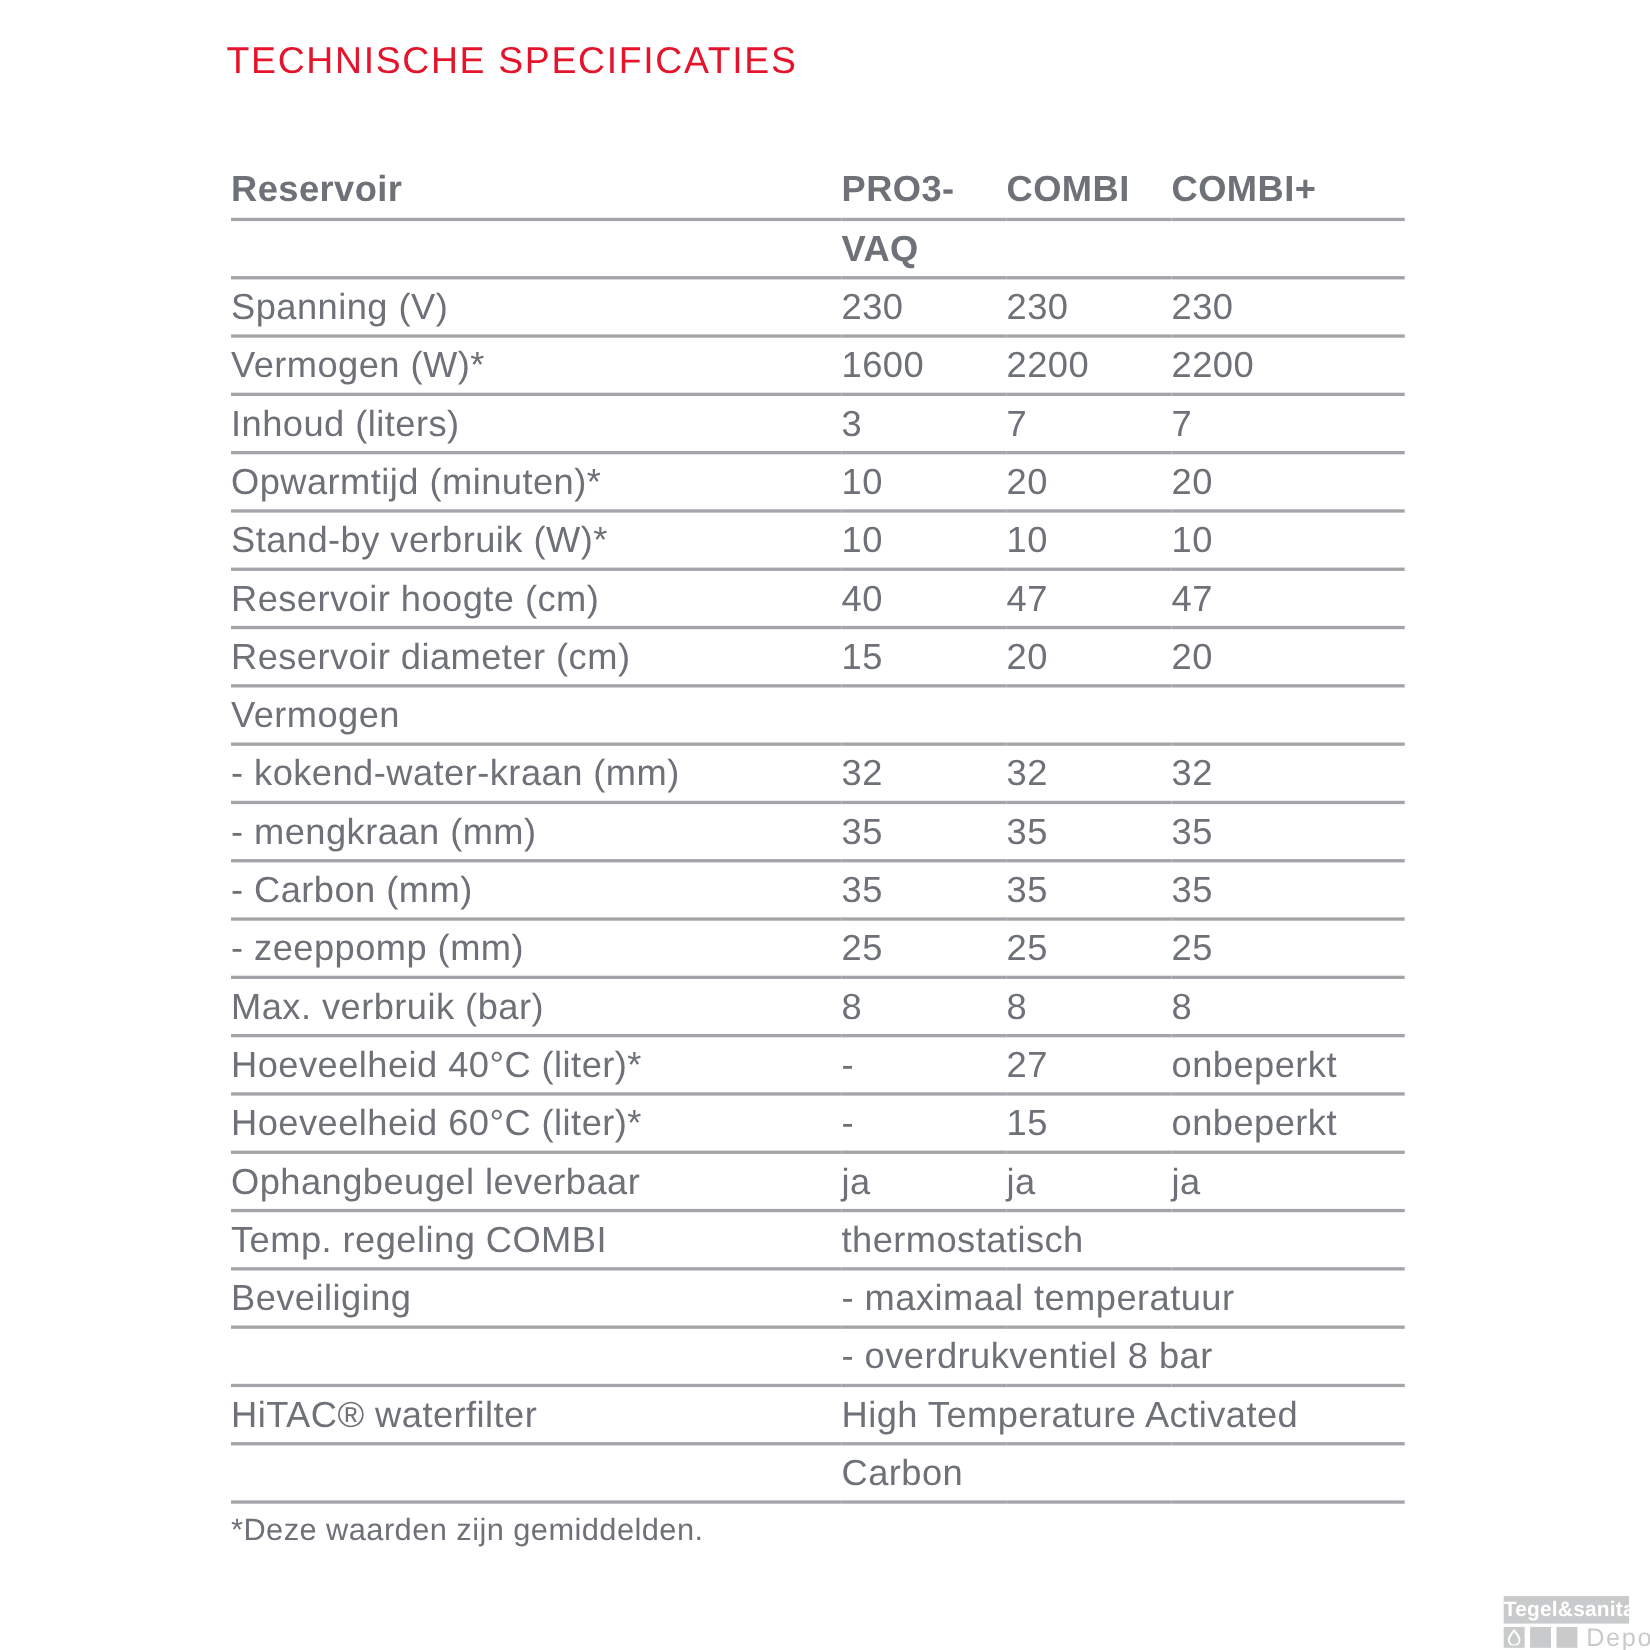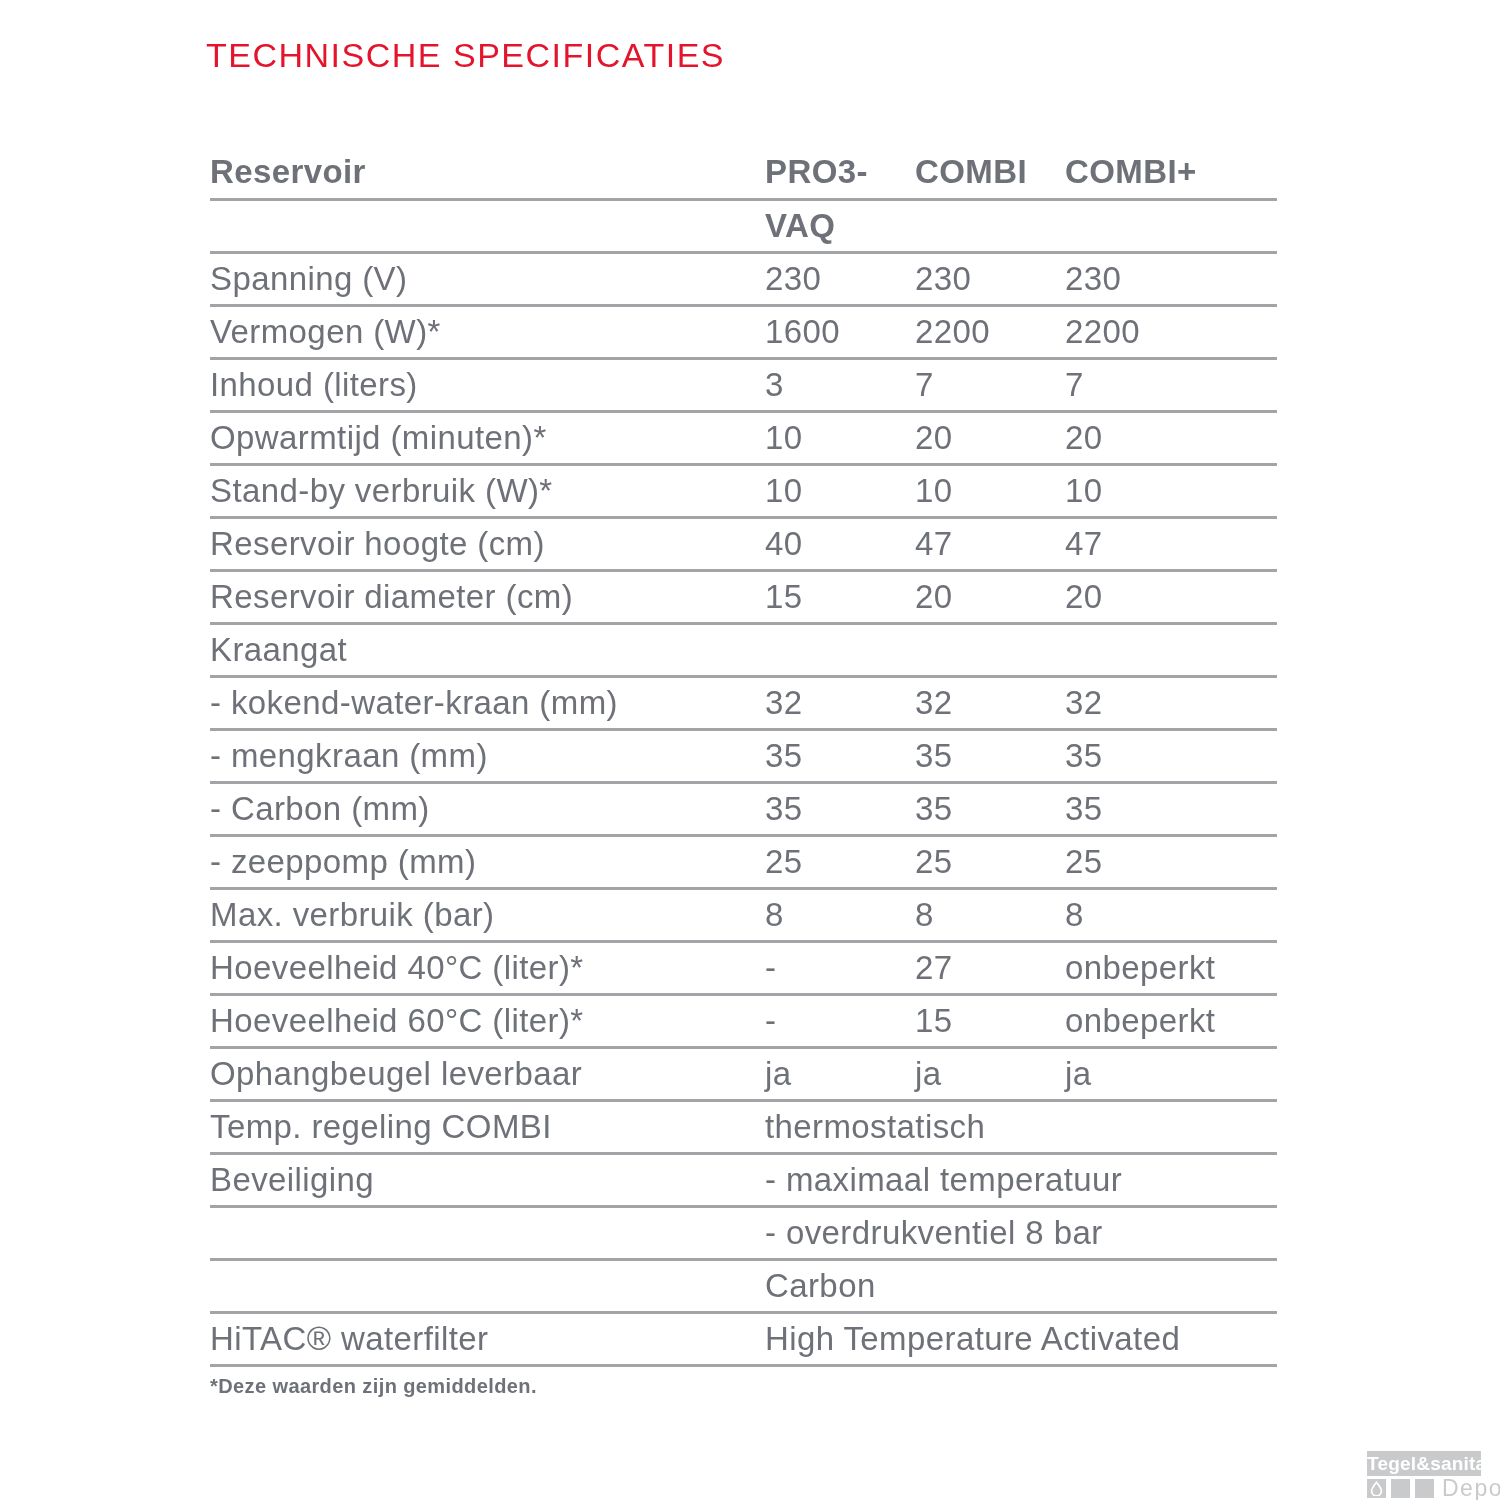--- a/index.html
+++ b/index.html
@@ -52,24 +52,23 @@
     letter-spacing: 0.4px;
     white-space: nowrap;
     overflow: visible;
     padding: 0;
   }
   .spec-table th { font-weight: bold; }
   .footnote {
     position: absolute;
     left: 210px;
     top: 1375px;
-    font-size: 20px;
+    font-size: 28px;
     color: var(--text-gray);
     letter-spacing: 0.4px;
-    font-weight: bold;
   }
   .logo {
     position: absolute;
     left: 1367px;
     top: 1451px;
     width: 130px;
   }
   .logo-bar {
     width: 114px;
     height: 25px;
@@ -169,21 +168,21 @@
           <td>47</td>
           <td>47</td>
         </tr>
         <tr>
           <td>Reservoir diameter (cm)</td>
           <td>15</td>
           <td>20</td>
           <td>20</td>
         </tr>
         <tr>
-          <td>Kraangat</td>
+          <td>Vermogen</td>
           <td></td>
           <td></td>
           <td></td>
         </tr>
         <tr>
           <td>- kokend-water-kraan (mm)</td>
           <td>32</td>
           <td>32</td>
           <td>32</td>
         </tr>
@@ -235,26 +234,26 @@
         </tr>
         <tr>
           <td>Beveiliging</td>
           <td colspan="3">- maximaal temperatuur</td>
         </tr>
         <tr>
           <td></td>
           <td colspan="3">- overdrukventiel 8 bar</td>
         </tr>
         <tr>
-          <td></td>
-          <td colspan="3">Carbon</td>
-        </tr>
-        <tr>
           <td>HiTAC® waterfilter</td>
           <td colspan="3">High Temperature Activated</td>
+        </tr>
+        <tr>
+          <td></td>
+          <td colspan="3">Carbon</td>
         </tr>
       </tbody>
   </table>
 
   <p class="footnote">*Deze waarden zijn gemiddelden.</p>
 
   <div class="logo">
     <div class="logo-bar">Tegel&amp;sanitair</div>
     <div class="logo-row">
       <span class="sq">

